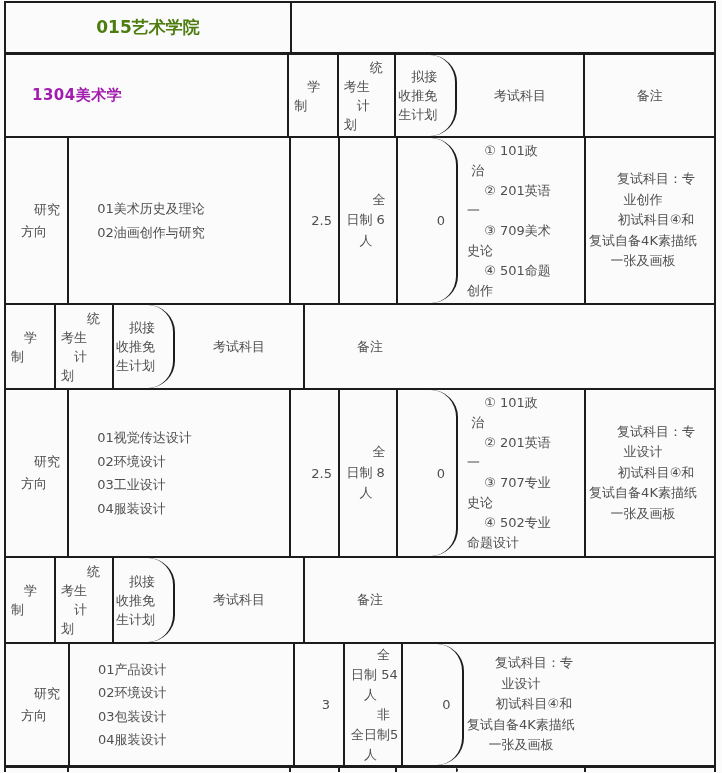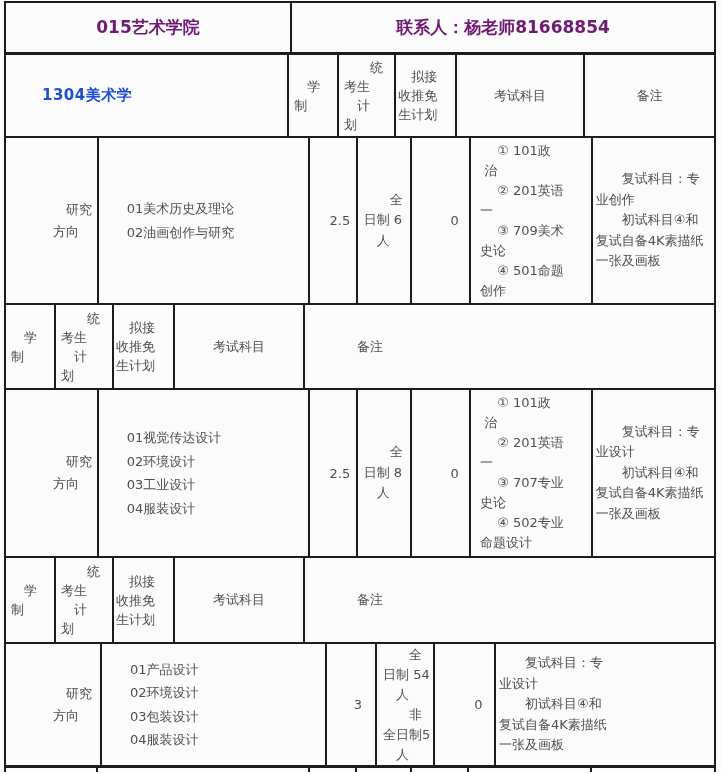--- a/index.html
+++ b/index.html
@@ -8,54 +8,53 @@
   .table{position:absolute;left:4px;top:1px;width:712px;
          border:2px solid #1c1c1c;border-bottom:none;background:#fbfbfb;
          box-sizing:border-box;}
   .row{display:flex;width:100%;box-sizing:border-box;border-bottom:2px solid #1c1c1c;}
   .row.noborder{border-bottom:none;}
   .cell{box-sizing:border-box;border-right:2px solid #1c1c1c;
         display:flex;align-items:center;overflow:hidden;
         color:#4f4f4f;font-size:13px;}
   .cell.last{border-right:none;}
   
-  .c0{width:64px;margin-left:32px;}  .c1{width:225px;} .c01{width:286px;}
-  .c2{width:50px;}  .c3{width:58px;}  .c4{width:61px;}
-  .c5{width:130px;} .c6{width:130px;}
+  .c0{width:64px;}  .c1{width:225px;} .c01{width:286px;}
+  .c2{width:50px;}  .c3{width:58px;}  .c4{width:61px;border-radius:27px;}
+  .c5{width:130px;} .c6{width:130px;text-align:center;}
   
   .r-top{height:52px;border-bottom-width:3px;}
   .r-head1{height:83px;} .r-data1{height:167px;}
   .r-head2{height:85px;} .r-data2{height:168px;}
   .r-head3{height:86px;} .r-data3{height:124px;border-bottom-width:3px;}
   .r-sliver{height:4px;border-bottom:none;}
   .r-sliver .cell{height:100%;}
   
-  .bighead{justify-content:center;font-weight:bold;color:#701a75;font-size:17px;}
-  .title{font-weight:bold;color:#1d4ed8;font-size:15px;padding-left:36px;letter-spacing:.5px;}
+  .bighead{justify-content:center;font-weight:bold;color:#4d7c0f;font-size:17px;}
+  .title{font-weight:bold;color:#a21caf;font-size:15px;padding-left:26px;letter-spacing:.5px;}
   .pre{white-space:pre-wrap;line-height:20px;}
   .vhead{padding-left:5px;line-height:19px;}
   .vhead.exempt{padding-left:2px;}
   .chead{justify-content:center;}
   .dirlabel{padding-left:15px;line-height:22px;}
   .dircontent{padding-left:28px;line-height:23.5px;}
   .duration{justify-content:center;padding-left:14px;}
   .planval{padding-left:6px;line-height:20.5px;}
   .planval.tight{line-height:20px;}
   .exemptval{justify-content:center;padding-left:28px;}
   .subjval{padding-left:9px;padding-right:2px;line-height:20px;}
   .noteval{padding-left:3px;padding-right:1px;line-height:20.5px;}
 </style>
 </head>
 <body>
 
 <div class="table">
 
   <div class="row r-top">
     <div class="cell c01 bighead">015艺术学院</div>
-    <div class="cell last bighead" style="flex:1">联系人：杨老师81668854</div>
   </div>
 
   <div class="row r-head1">
     <div class="cell c01 title">1304美术学</div>
     <div class="cell c2 pre vhead">　学
 制</div>
     <div class="cell c3 pre vhead">　　统
 考生
 　计
 划</div>

